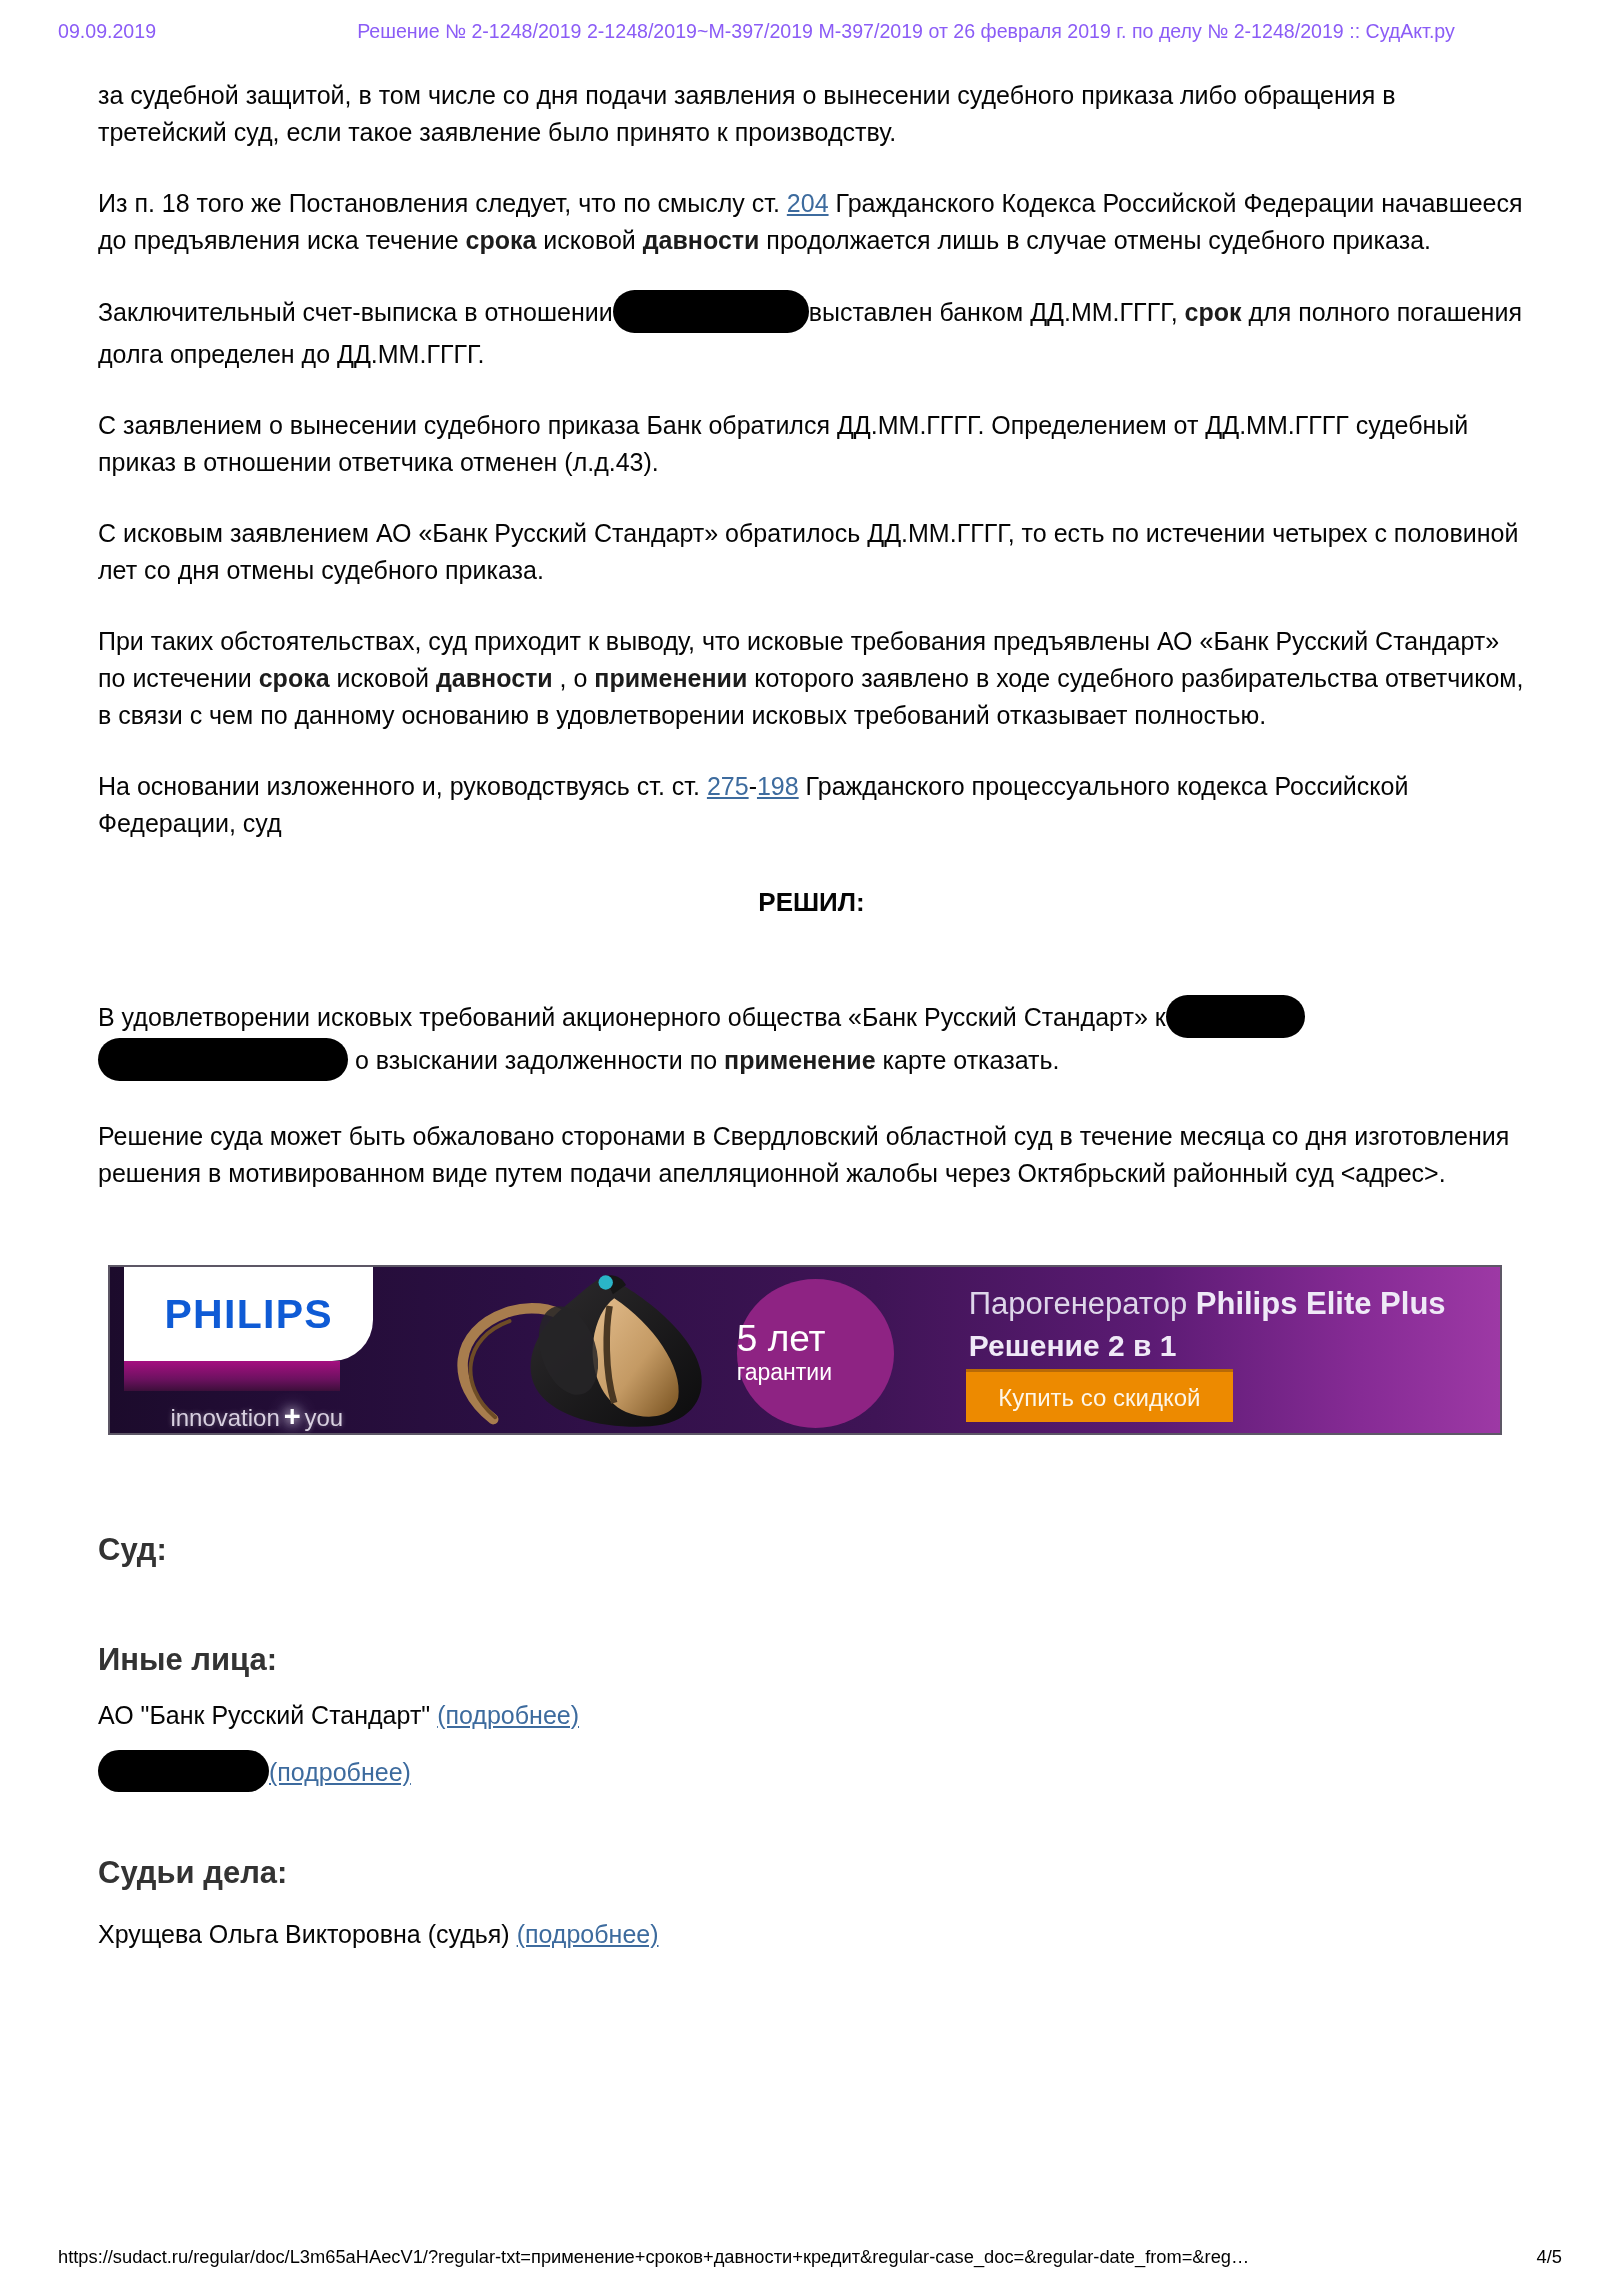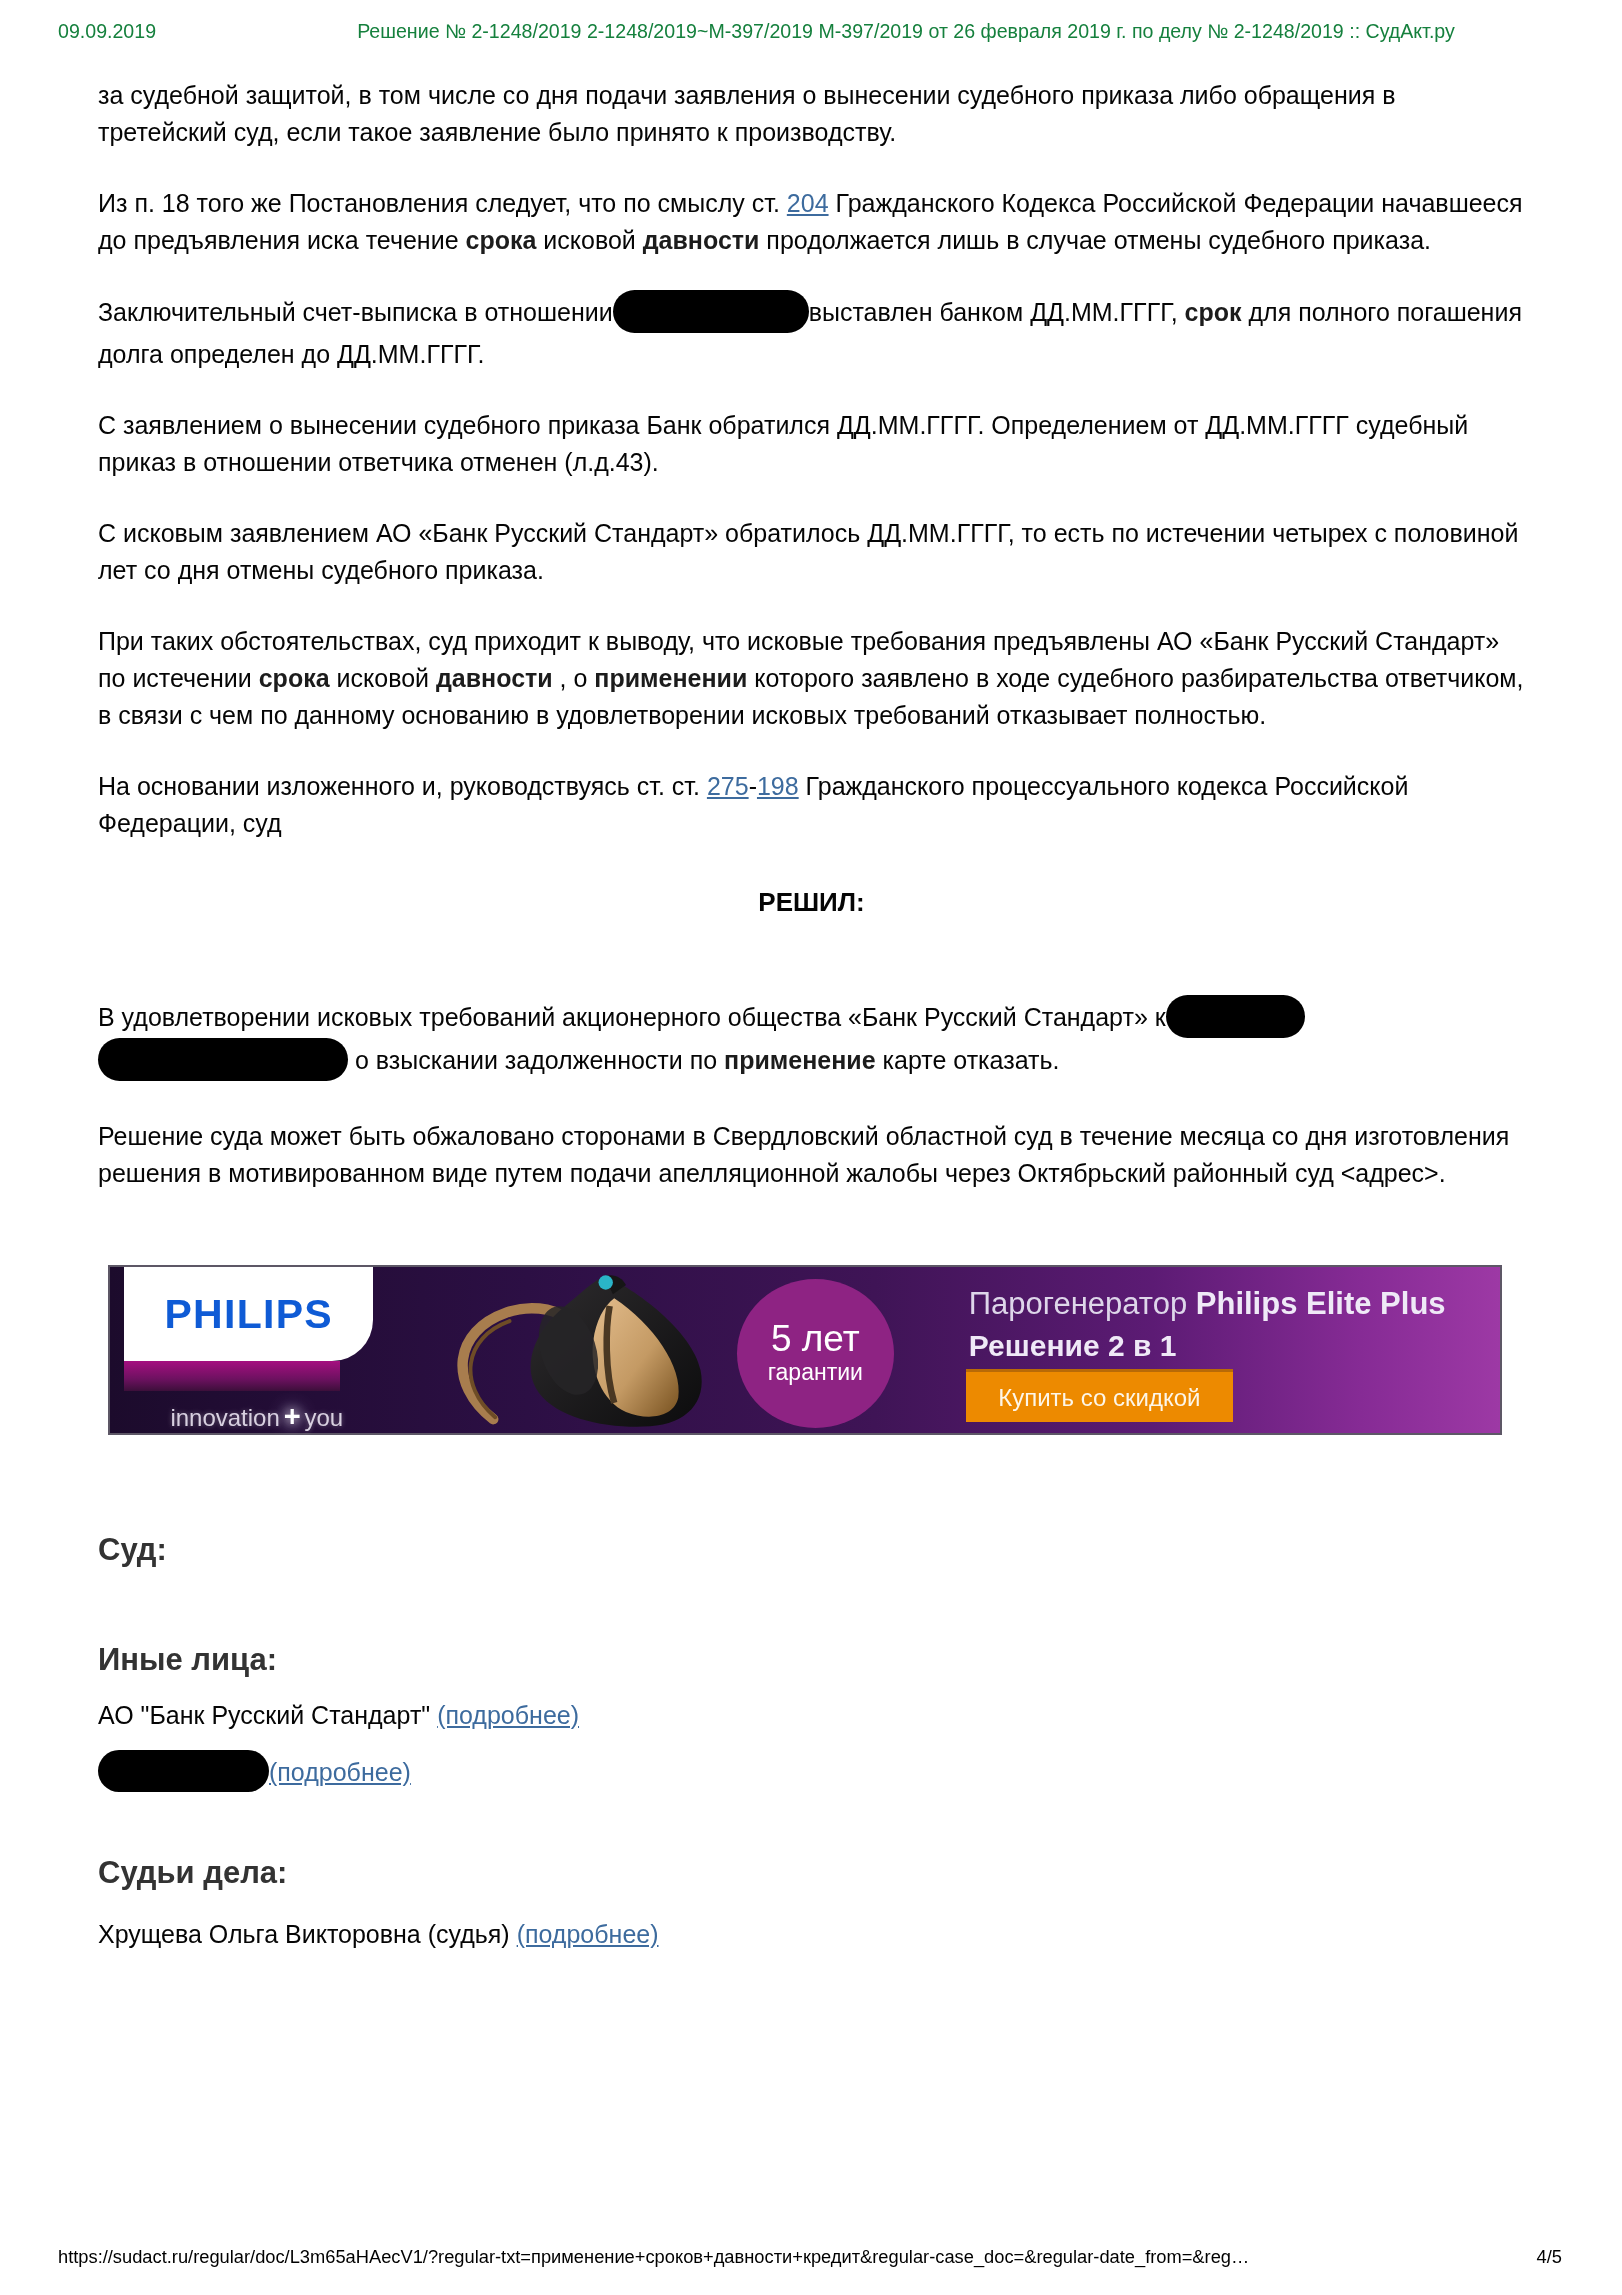--- a/index.html
+++ b/index.html
@@ -10,21 +10,21 @@
     margin:0 auto;
     background:#ffffff;
     font-family:"Liberation Sans","DejaVu Sans",sans-serif;
     color:#000;
     overflow:hidden;
   }
   
   .hdr{
     position:absolute;top:19.6px;left:58px;right:58px;
     display:flex;align-items:baseline;
-    font-size:19.6px;line-height:23.6px;color:#15803d;
+    font-size:19.6px;line-height:23.6px;color:#8b5cf6;
   }
   .hdr .date{width:216px;flex:none;}
   .hdr .title{flex:1;text-align:center;padding-right:26px;}
   .ftr{
     position:absolute;top:2246px;left:58px;right:60px;
     display:flex;justify-content:space-between;align-items:baseline;
     font-size:18.3px;color:#000;
   }
   
   .content{
@@ -67,21 +67,21 @@
     text-shadow:0 0 5.2px rgba(255,255,255,.35);
   }
   .ph-plus{
     color:#fff;font-size:29px;font-weight:bold;padding:0 3.9px;
     text-shadow:0 0 11.8px #ffffff,0 0 19.6px #cfc2ff;
   }
   .iron{position:absolute;left:308px;top:5.2px;}
   .badge{
     position:absolute;left:627px;top:11.8px;width:157px;height:149px;
     background:#8e2383;border-radius:50%;
-    display:flex;flex-direction:column;align-items:center;justify-content:center;
+    display:flex;flex-direction:column;justify-content:center;
     color:#fff;
   }
   .badge-l1{font-size:37px;line-height:39px;font-weight:400;}
   .badge-l2{font-size:23px;line-height:29px;font-weight:300;}
   .prod{
     position:absolute;left:859px;top:15.7px;right:19.6px;
     color:#ded6ea;font-size:31px;line-height:42px;white-space:nowrap;
   }
   .prod .pb{font-weight:bold;color:#efe9f7;}
   .prod-l2{font-weight:bold;color:#efe9f7;font-size:30px;}

